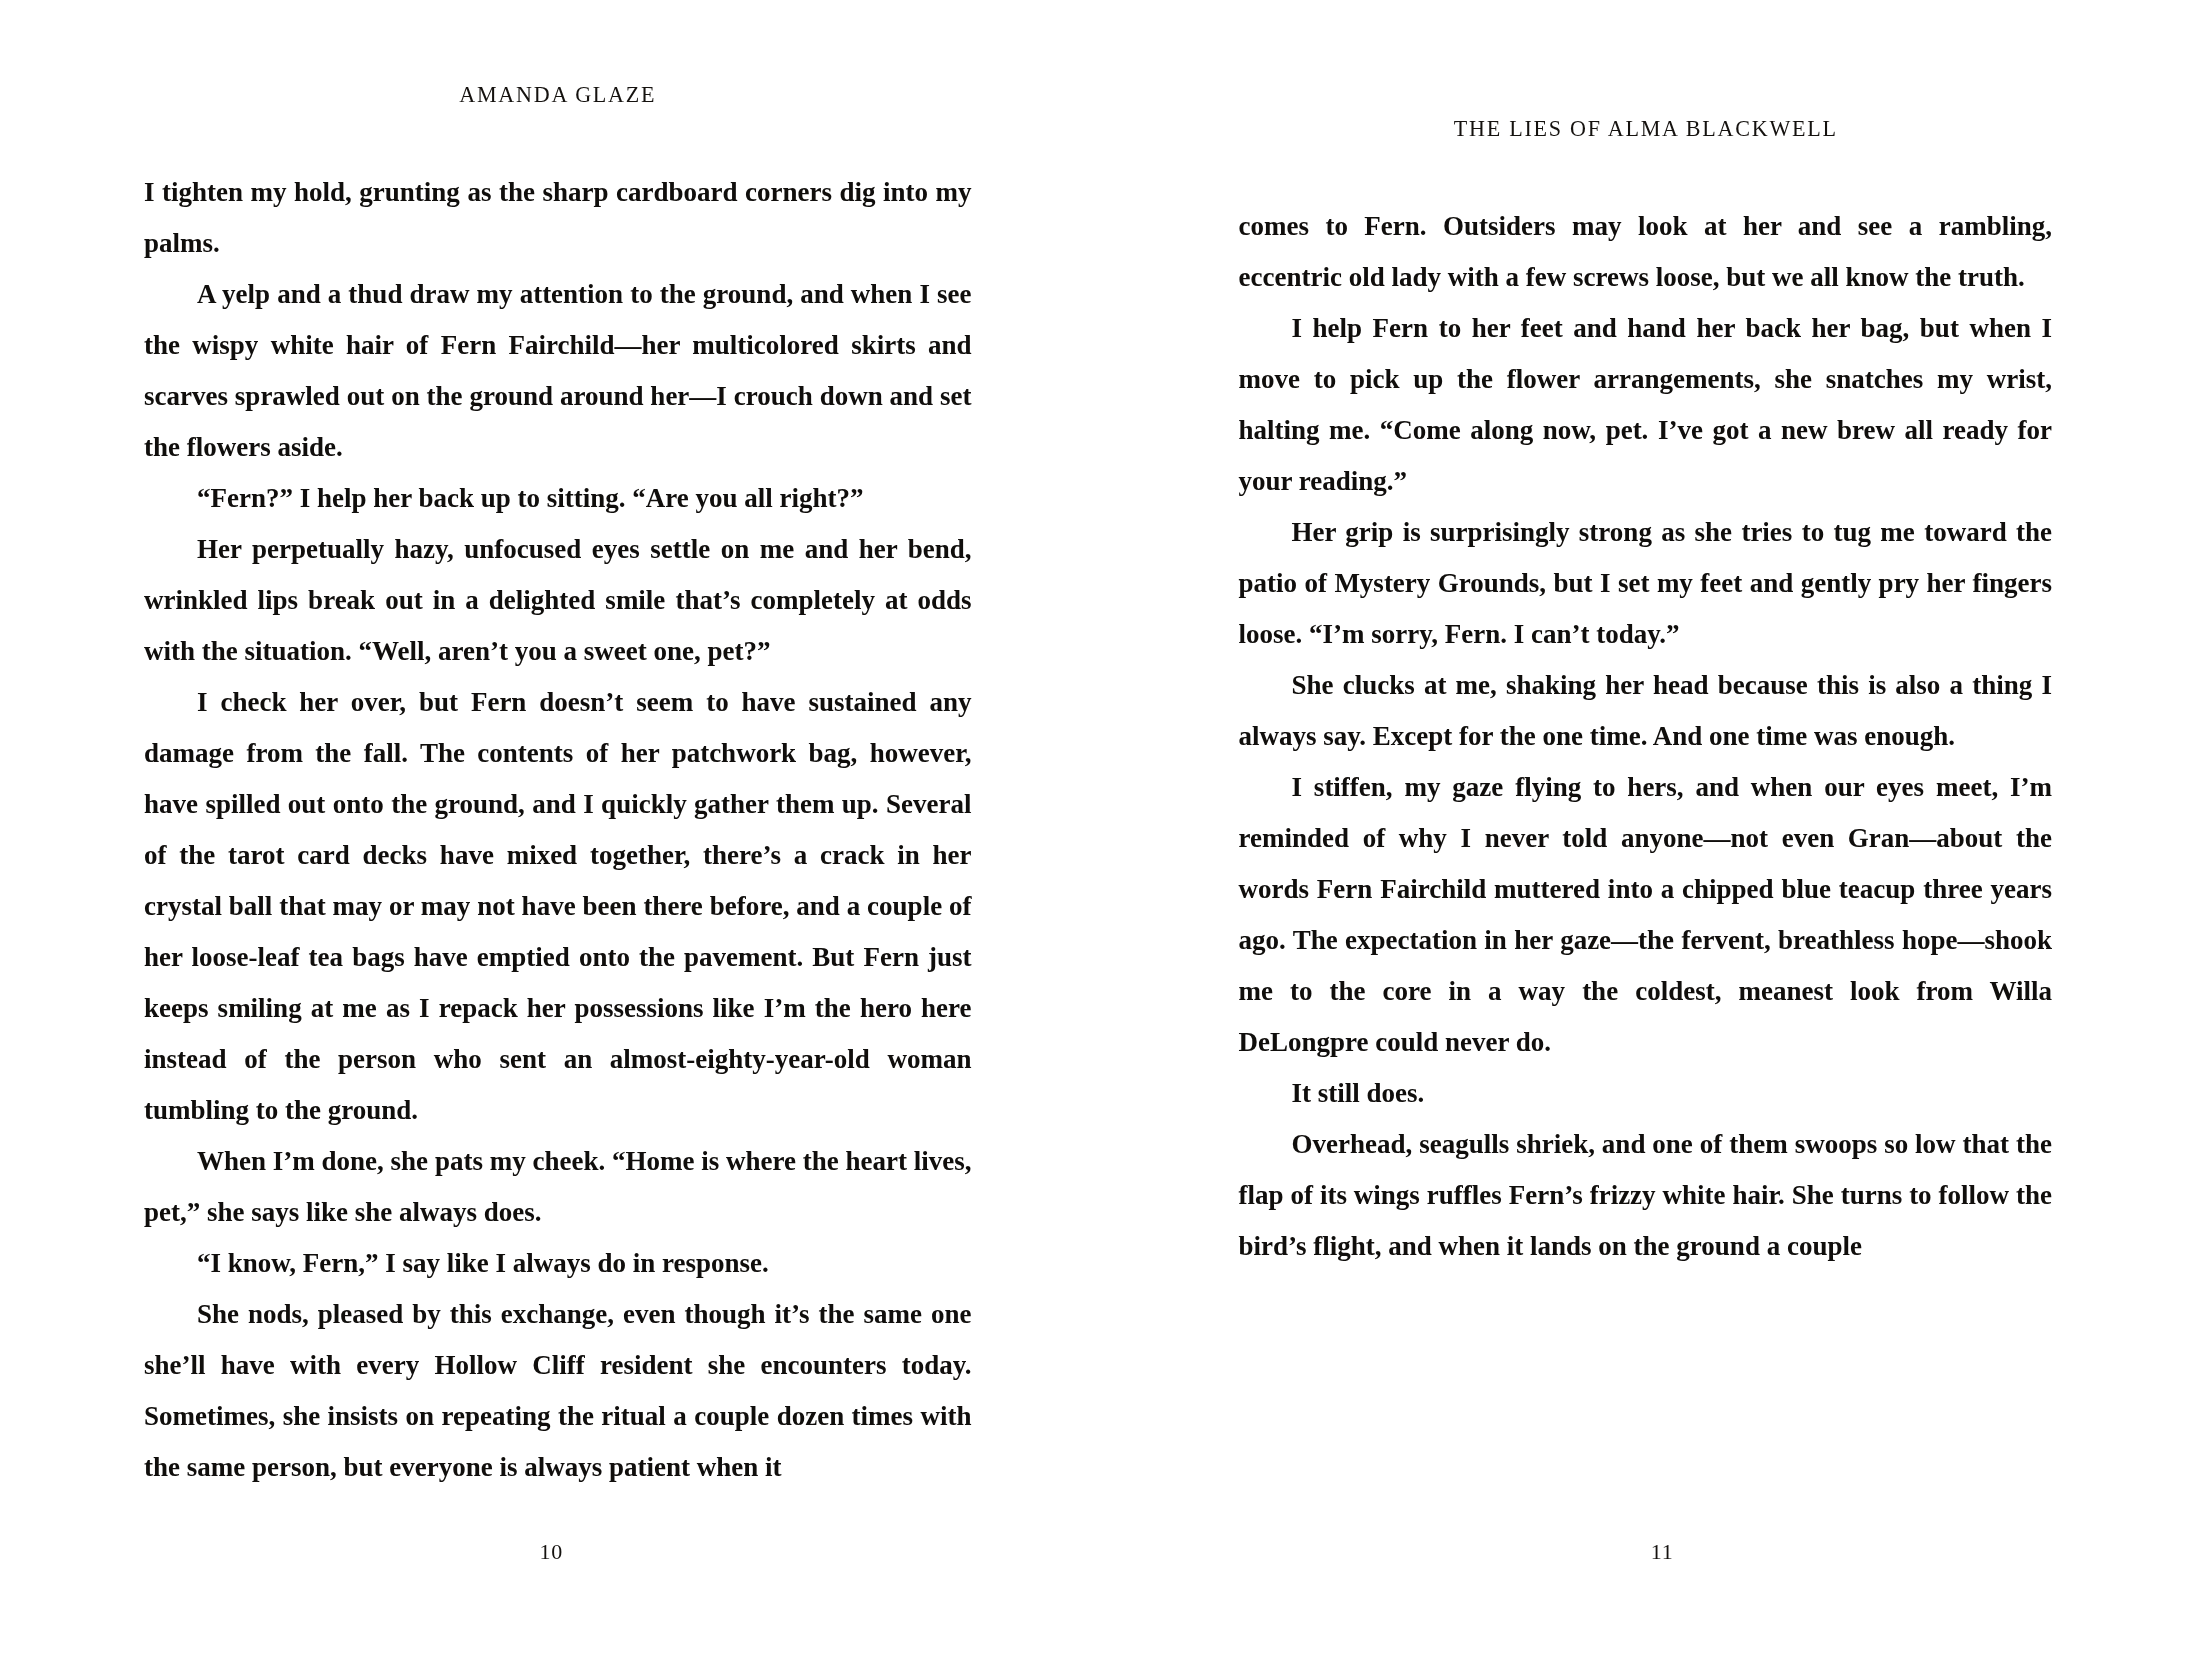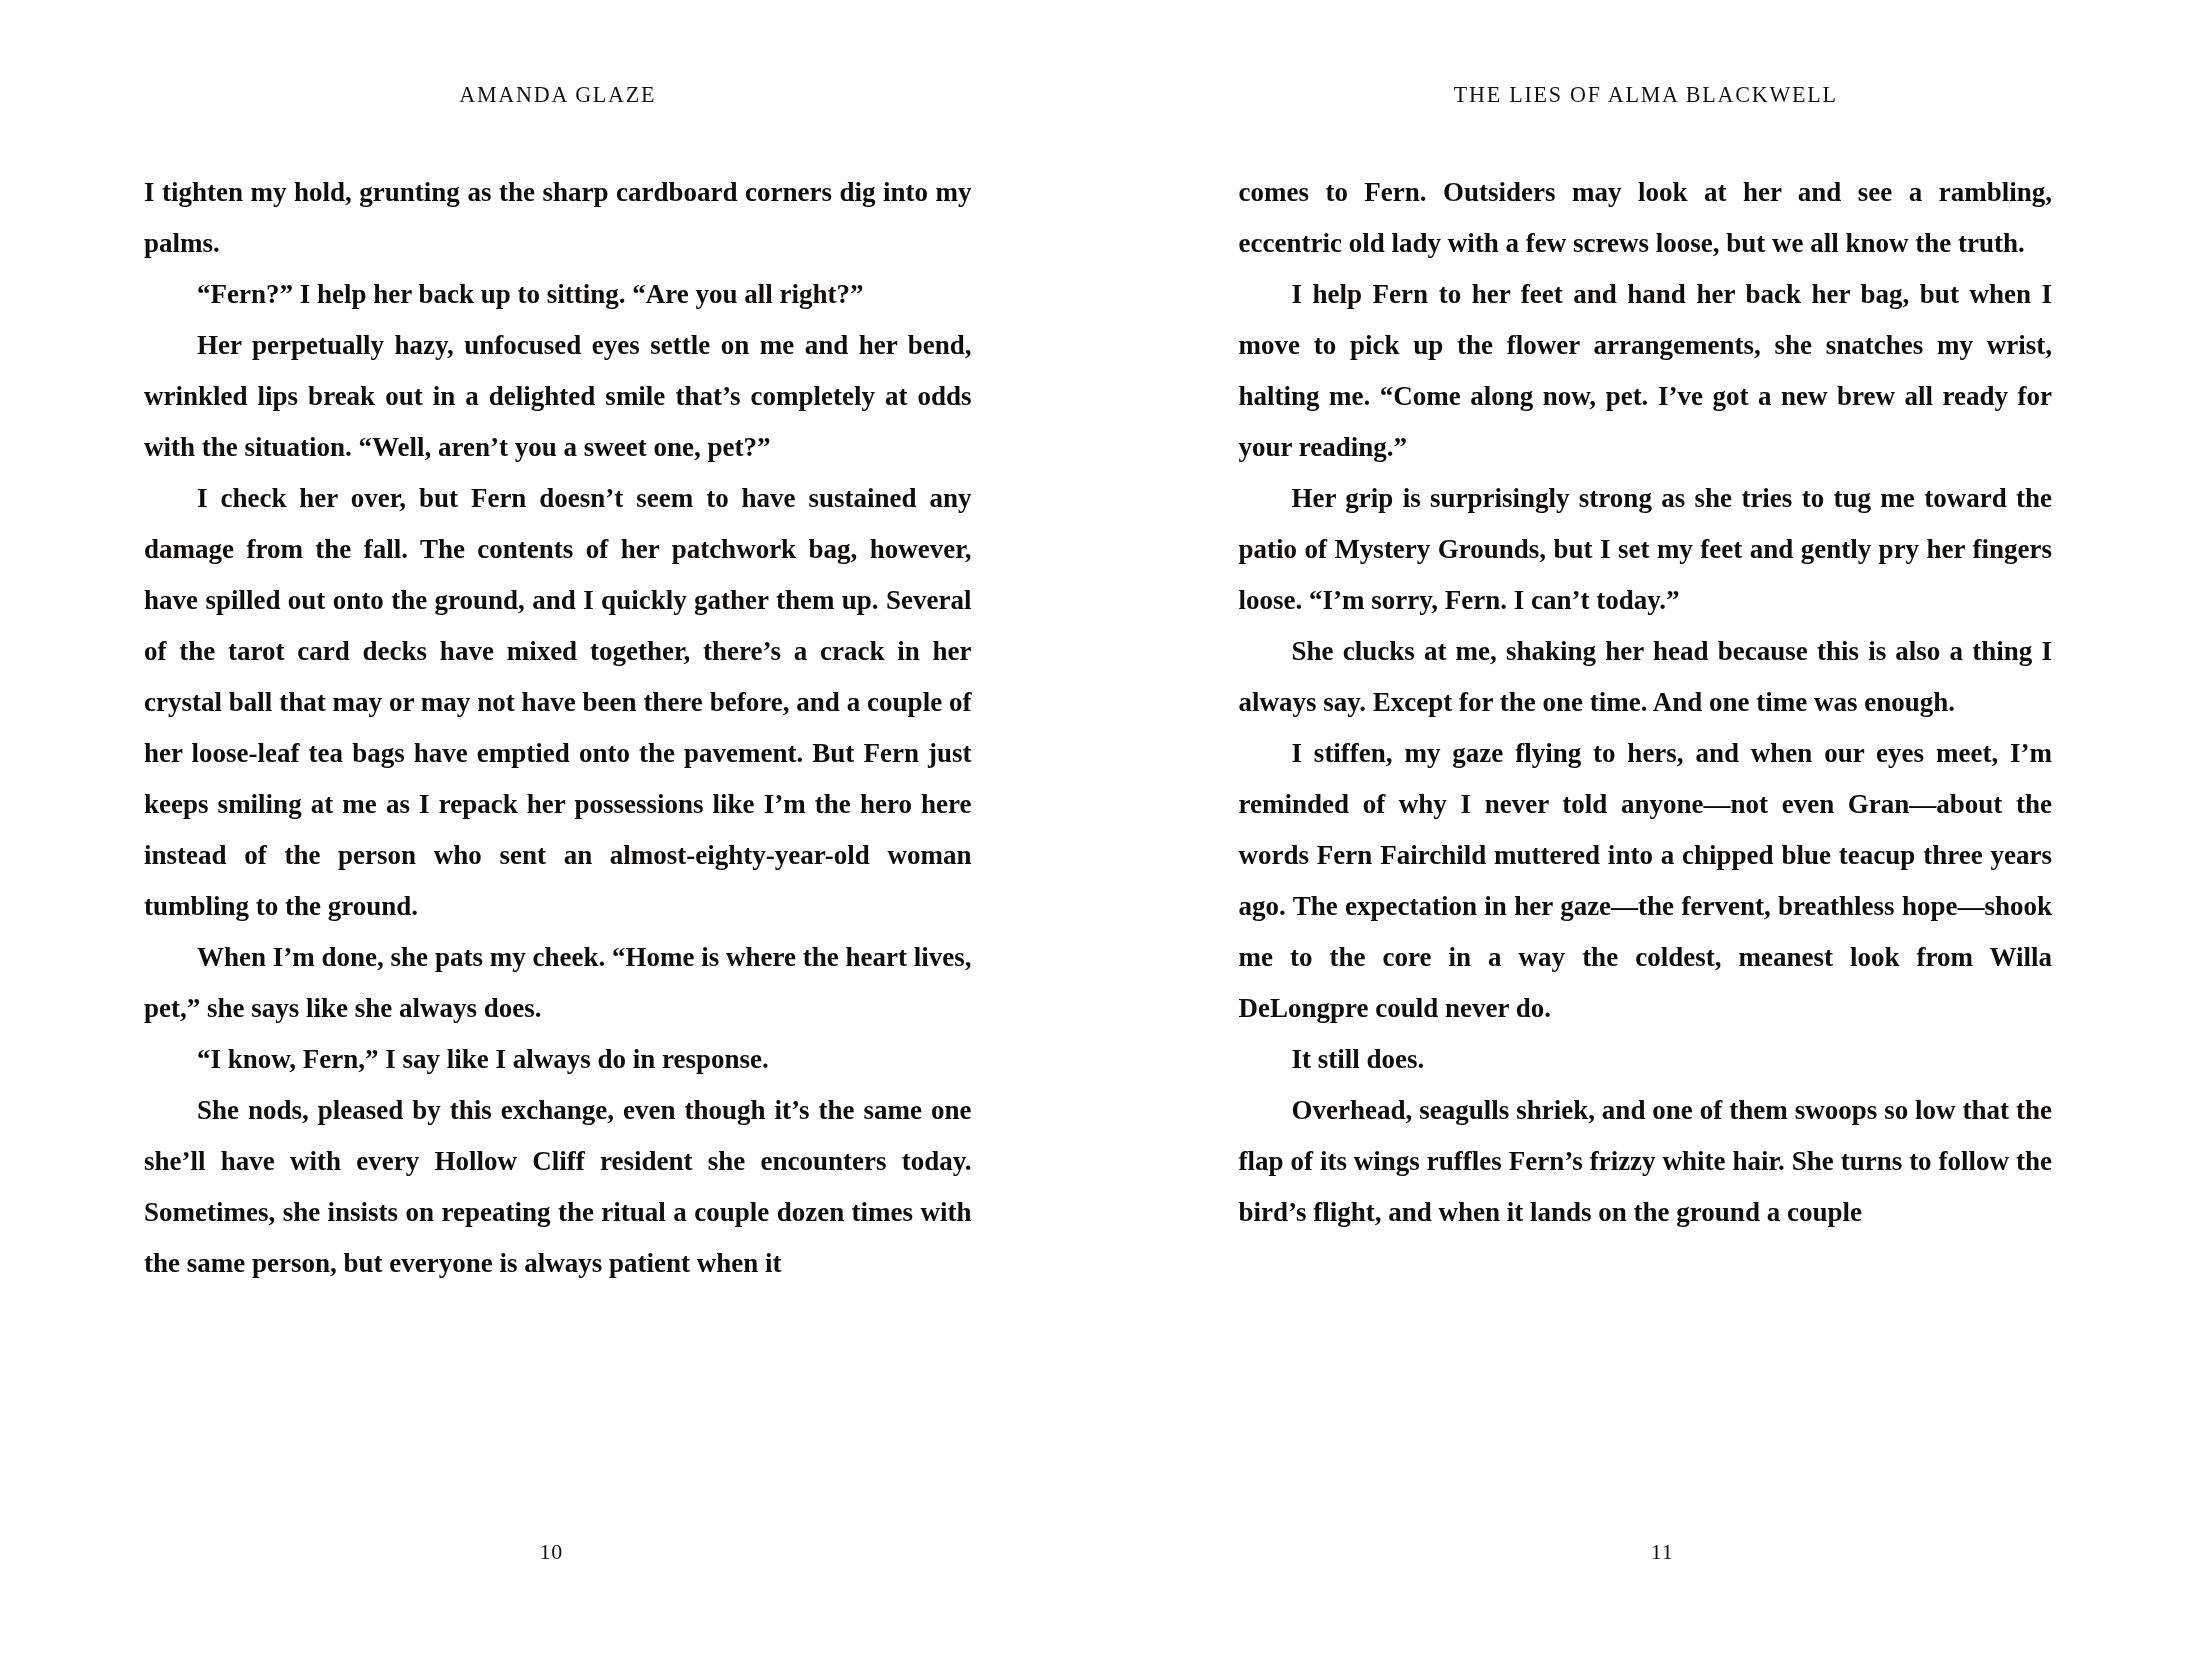--- a/index.html
+++ b/index.html
@@ -24,21 +24,21 @@
   .page {
     width: 1103px;
     height: 1654px;
     box-sizing: border-box;
     position: relative;
   }
   .page-left {
     padding: 81px 131px 4px 144px;
   }
   .page-right {
-    padding: 81px 153px 0 136px;
+    padding: 115px 153px 0 136px;
   }
   .running-head {
     text-align: center;
     font-family: "Liberation Serif", serif;
     font-size: 24px;
     letter-spacing: 1.9px;
     color: #15120f;
     margin: 0 0 59px 0;
     font-stretch: condensed;
     transform: scaleX(0.92);
@@ -74,20 +74,21 @@
 </style>
 </head>
 <body>
 
 <div class="spread">
 
   <div class="page page-left">
     <div class="running-head">AMANDA GLAZE</div>
     <div class="body-text">
       <p>I tighten my hold, grunting as the sharp cardboard corners dig into my palms.</p>
+      <p class="indent">A yelp and a thud draw my attention to the ground, and when I see the wispy white hair of Fern Fairchild—her multicolored skirts and scarves sprawled out on the ground around her—I crouch down and set the flowers aside.</p>
       <p class="indent">“Fern?” I help her back up to sitting. “Are you all right?”</p>
       <p class="indent">Her perpetually hazy, unfocused eyes settle on me and her bend, wrinkled lips break out in a delighted smile that’s completely at odds with the situation. “Well, aren’t you a sweet one, pet?”</p>
       <p class="indent">I check her over, but Fern doesn’t seem to have sustained any damage from the fall. The contents of her patchwork bag, however, have spilled out onto the ground, and I quickly gather them up. Several of the tarot card decks have mixed together, there’s a crack in her crystal ball that may or may not have been there before, and a couple of her loose-leaf tea bags have emptied onto the pavement. But Fern just keeps smiling at me as I repack her possessions like I’m the hero here instead of the person who sent an almost-eighty-year-old woman tumbling to the ground.</p>
       <p class="indent">When I’m done, she pats my cheek. “Home is where the heart lives, pet,” she says like she always does.</p>
       <p class="indent">“I know, Fern,” I say like I always do in response.</p>
       <p class="indent">She nods, pleased by this exchange, even though it’s the same one she’ll have with every Hollow Cliff resident she encounters today. Sometimes, she insists on repeating the ritual a couple dozen times with the same person, but everyone is always patient when it</p>
     </div>
     <div class="folio">10</div>
   </div>
 

